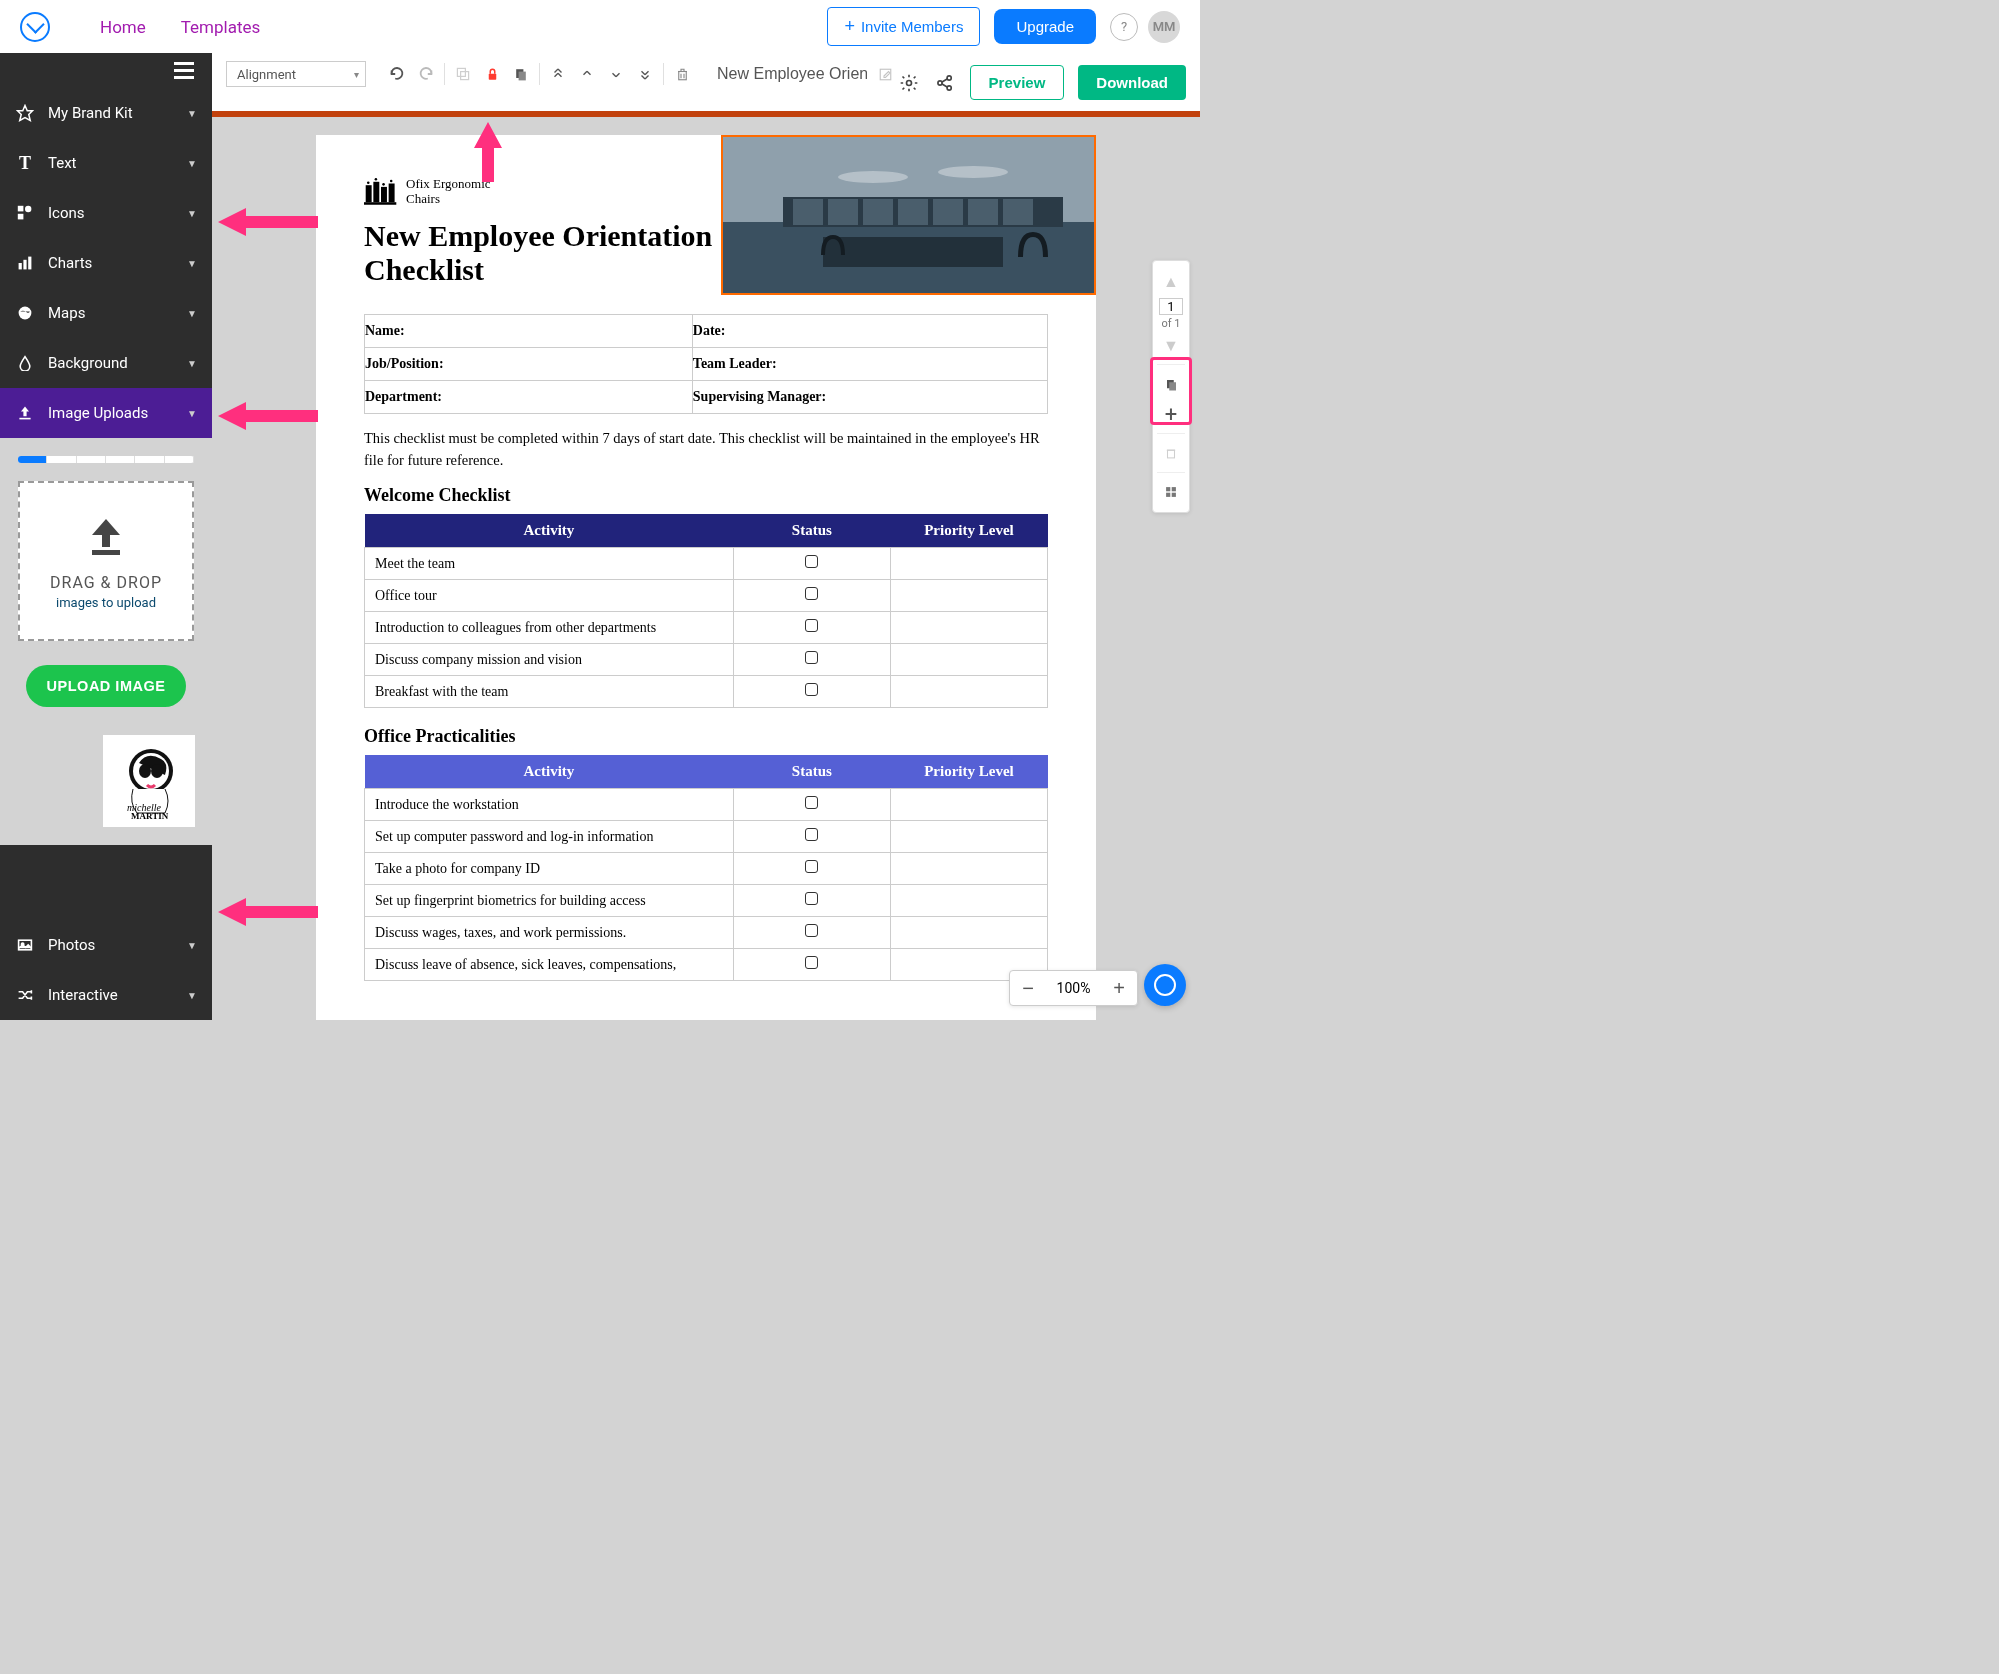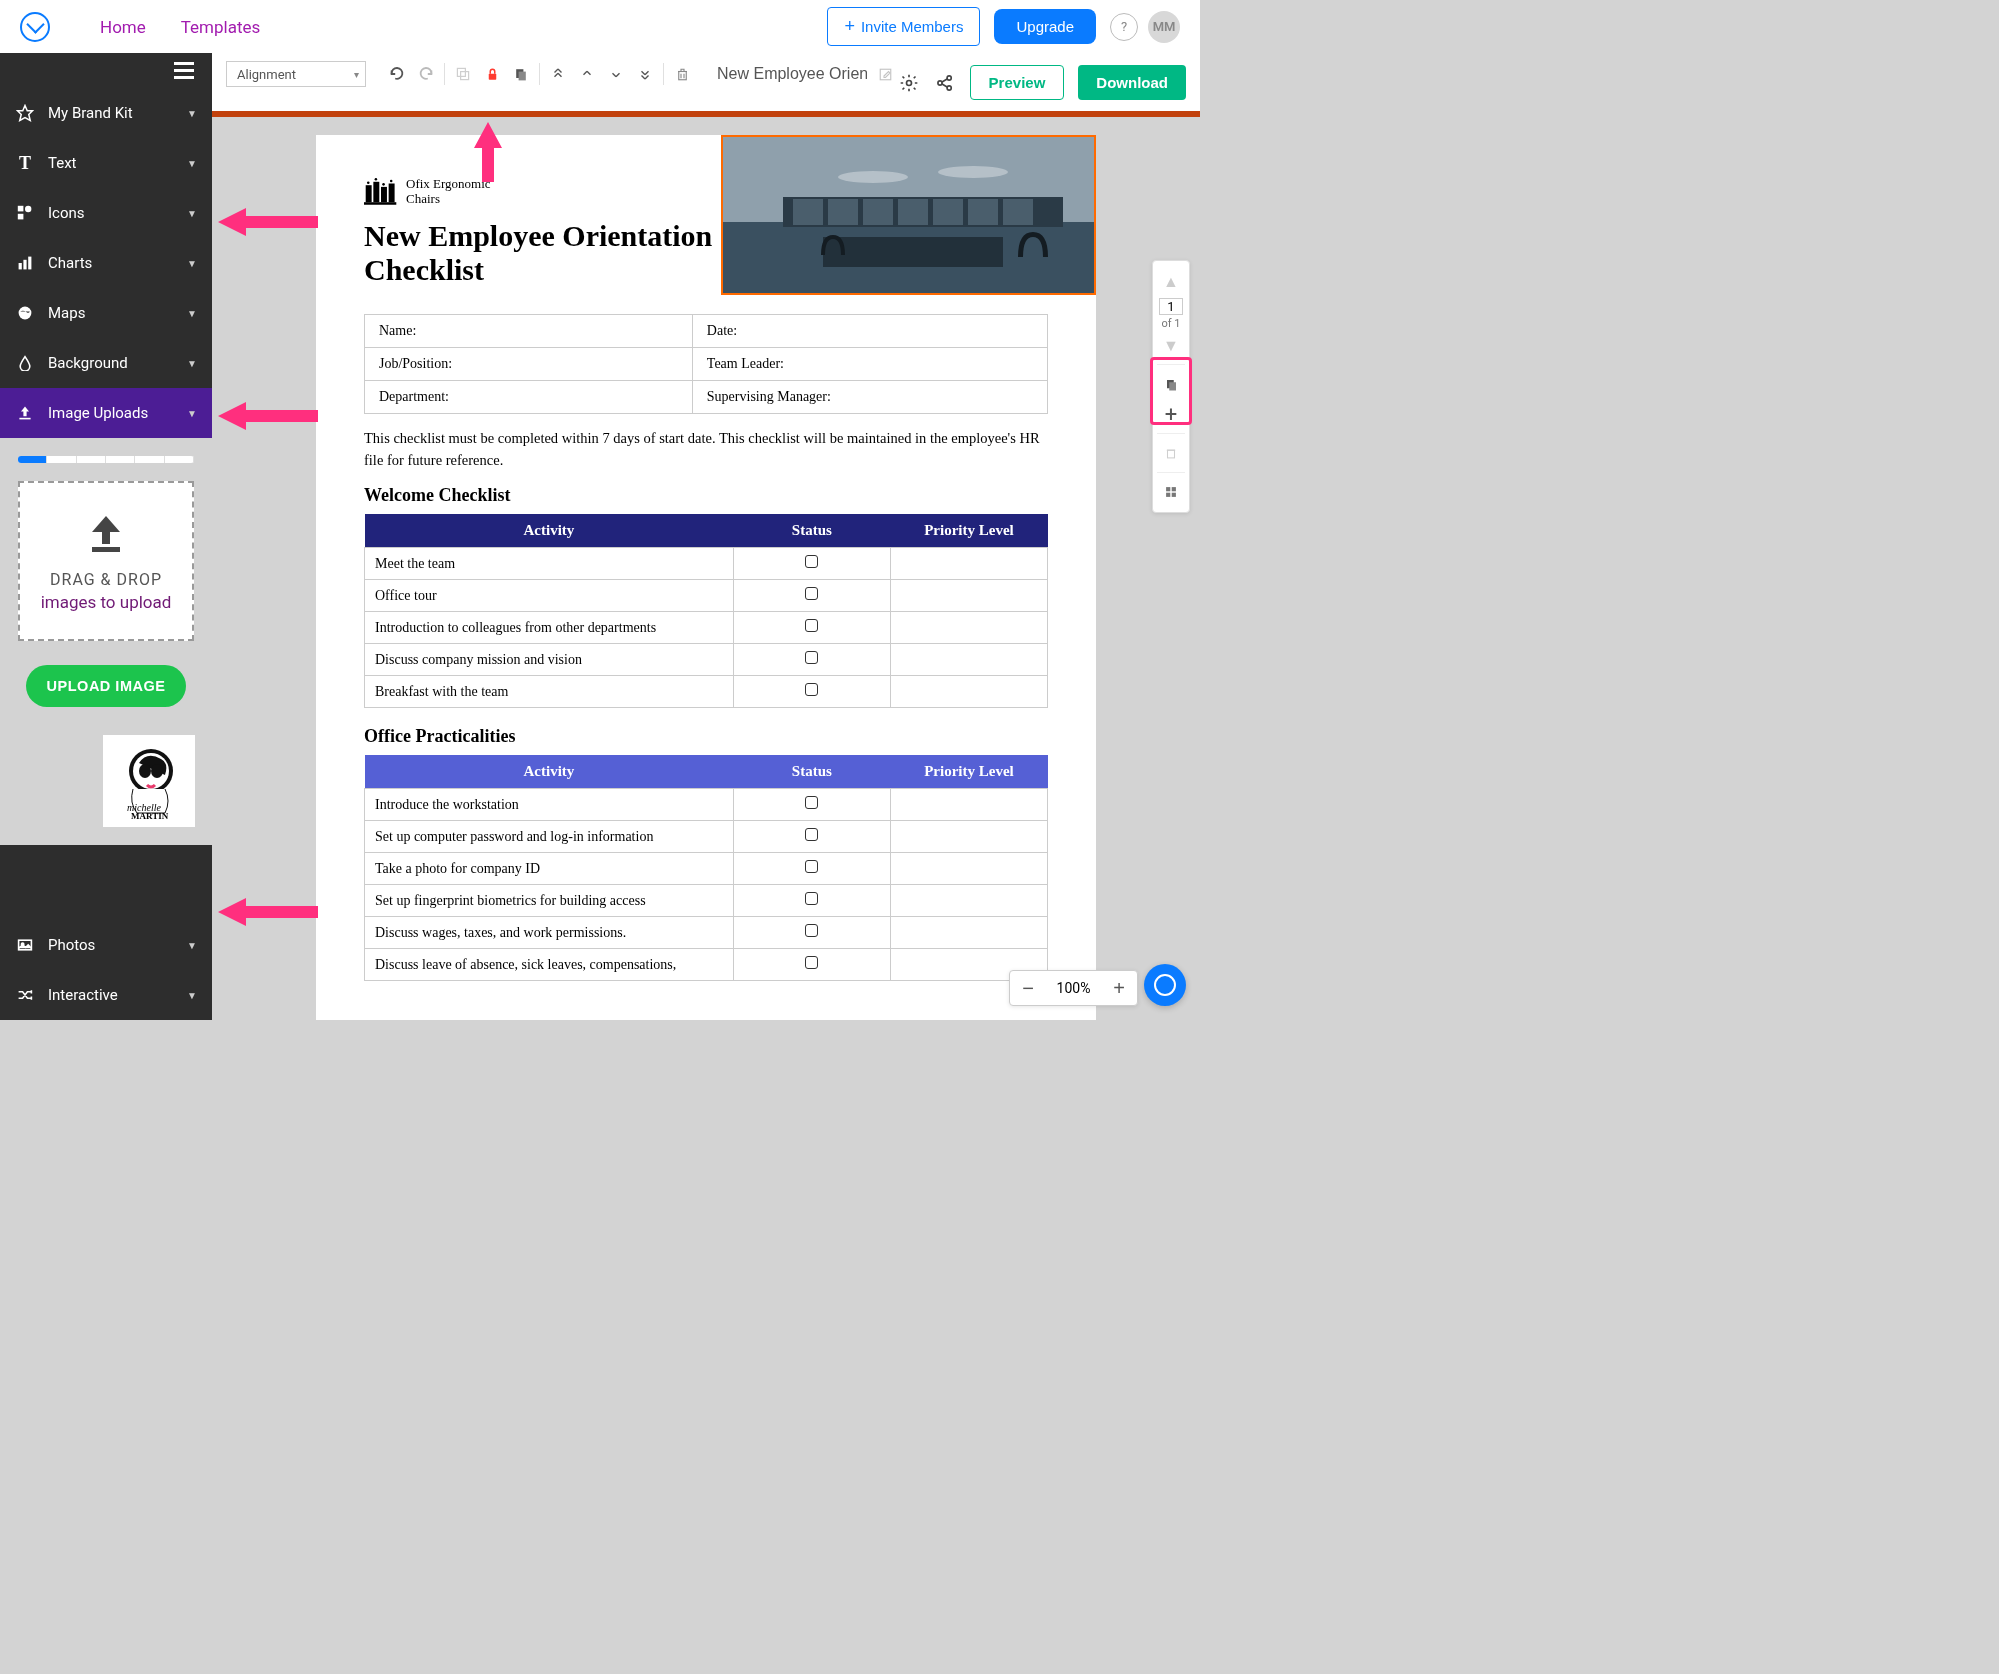--- a/index.html
+++ b/index.html
@@ -27,21 +27,21 @@
 .sidebar-label { flex: 1; }
 .sidebar-chevron { font-size: 10px; color: #ccc; }
 .sidebar-content { padding: 18px; background: #d3d3d3; color: #333; }
 .progress-track { height: 7px; background: #fff; border-radius: 3px; display: flex; margin-bottom: 18px; }
 .progress-seg { flex: 1; border-right: 1px solid #ddd; }
 .progress-seg:first-child { background: #0a7bff; border-radius: 3px 0 0 3px; }
 .dropzone { border: 2px dashed #999; background: #fff; height: 160px; display: flex; flex-direction: column; align-items: center; justify-content: center; cursor: pointer; }
 .dropzone-arrow { font-size: 38px; color: #444; line-height: 0.5; }
 .dropzone-arrow svg { width: 48px; height: 48px; fill:#454545;}
 .dropzone-title { font-size: 16px; color: #555; letter-spacing: 1px; margin-top: 12px; font-weight: 400;}
-.dropzone-sub { font-size: 17px; color: #701a75; margin-top: 3px; }
+.dropzone-sub { font-size: 13px; color: #0c4a6e; margin-top: 3px; }
 .upload-btn { background: #1cc44d; color: #fff; border: none; width: 160px; padding: 13px 0; border-radius: 24px; font-size: 14.5px; font-weight: 600; margin: 24px auto 0; display: block; cursor: pointer; letter-spacing: 0.5px;}
 .thumb { width: 92px; height: 92px; background: #fff; margin: 28px 0 0 85px; display:flex; align-items:center; justify-content:center; overflow:hidden;}
 .sidebar-bottom { position: absolute; bottom: 0; left:0; right:0; background:#2d2d2d; }
 
 
 .toolbar { position: absolute; top: 53px; left: 212px; right: 0; height: 64px; background: #fff; border-bottom: 6px solid #c2410c; display: flex; align-items: flex-start; padding: 6px 14px 0; z-index: 14; flex-wrap: wrap; gap: 4px 0; }
 .toolbar-row { display: flex; align-items: center; gap: 7px; width: 100%; height: 30px;}
 .dropdown { border: 1px solid #ccc; background: #fff; height: 26px; padding: 0 24px 0 10px; font-size: 13px; color: #555; position: relative; cursor: pointer; display:flex; align-items:center; }
 .dropdown::after { content: '▾'; position: absolute; right: 6px; color: #888; font-size: 10px;}
 .tb-icon { width: 22px; height: 22px; display: flex; align-items: center; justify-content: center; cursor: pointer; color: #555; font-size: 16px; }
@@ -58,21 +58,21 @@
 .canvas-area { position: absolute; top: 117px; left: 212px; right: 0; bottom: 0; overflow: auto; background: #d3d3d3; }
 .page { width: 780px; background: #fff; margin: 18px auto 50px; padding: 42px 48px; position: relative; min-height: 900px;}
 .hero-img { position: absolute; top: 0; right: 0; width: 375px; height: 160px; border: 2px solid #ff6a00; background: linear-gradient(180deg, #7a8fa0 0%, #526a7a 100%); overflow:hidden;}
 .hero-img::before { content:''; position:absolute; left:-40px; top:0; bottom:0; width:80px; background:#fff; transform: skewX(-18deg);}
 .hero-handle { position:absolute; width:7px; height:7px; background:#ff6a00;}
 .brand { display: flex; align-items: center; gap: 8px; margin-bottom: 12px; }
 .brand-icon svg { width: 34px; height: 28px; }
 .brand-text { font-size: 13px; font-family: Georgia, serif; line-height: 1.15; }
 .doc-title { font-size: 30px; font-family: Georgia, serif; font-weight: 700; line-height: 1.15; margin-bottom: 26px; width: 350px;}
 .info-table { width: 100%; border-collapse: collapse; margin-bottom: 14px;}
-.info-table td { border: 1px solid #ccc; padding: 8px 14px; font-size: 14px; font-weight: 400; font-family: Georgia, serif;}
+.info-table td { border: 1px solid #ccc; padding: 8px 0; font-size: 14px; font-weight: 700; font-family: Georgia, serif;}
 .intro { font-size: 14.5px; font-family: Georgia, serif; line-height: 1.5; margin-bottom: 14px;}
 .section-title { font-size: 18px; font-family: Georgia, serif; font-weight: 700; margin-bottom: 8px; margin-top: 8px;}
 .check-table { width: 100%; border-collapse: collapse; }
 .check-table thead th { color: #fff; padding: 8px; font-size: 15px; font-family: Georgia, serif; font-weight: 700;}
 .check-table.darkblue thead th { background: #21237b; }
 .check-table.lightblue thead th { background: #5560d5; }
 .check-table td { border: 1px solid #ccc; padding: 7px 10px; font-size: 14px; font-family: Georgia, serif; }
 .check-table td:nth-child(1){ width: 54%;}
 .check-table td:nth-child(2){ width: 23%; text-align:center;}
 .check-table td:nth-child(3){ width: 23%;}

